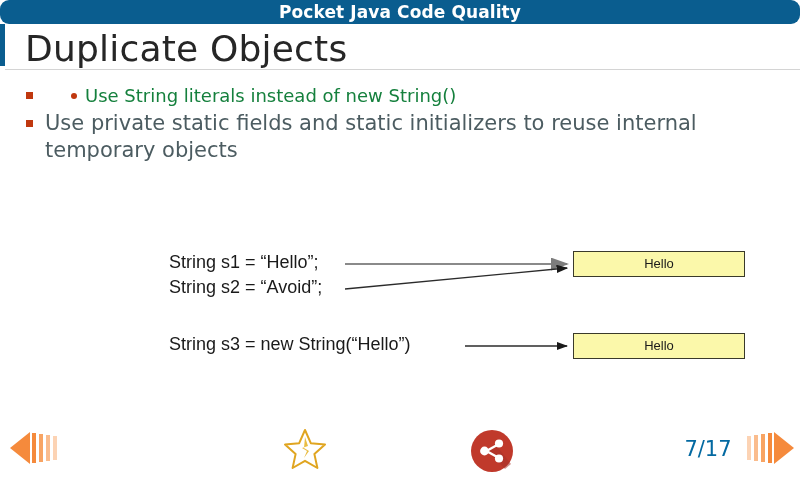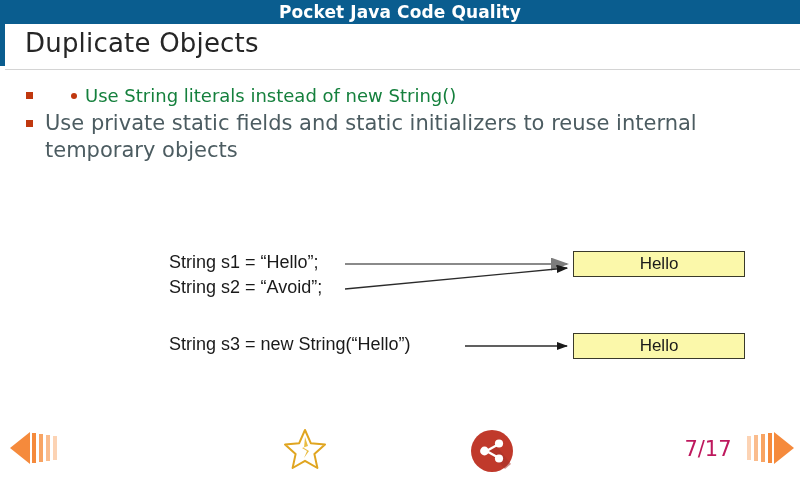--- a/index.html
+++ b/index.html
@@ -23,20 +23,21 @@
   }
 
   
   #titlebar {
     position: absolute;
     left: 0; top: 0;
     width: 800px;
     height: 24px;
     background: #0a5d8f;
     overflow: hidden;
+    border-radius: 9px;
   }
   #titlebar-text {
     position: absolute;
     left: 0; top: 1px;
     width: 800px;
     text-align: center;
     color: #ffffff;
     font-size: 17px;
     font-weight: bold;
     font-family: "DejaVu Sans", sans-serif;
@@ -59,21 +60,21 @@
     position: absolute;
     left: 5px; top: 24px;
     width: 795px;
     height: 456px;
     background: #ffffff;
   }
 
   #slide-title {
     position: absolute;
     left: 20px; top: 4px;
-    font-size: 26px;
+    font-size: 36px;
     color: #262626;
     font-family: "DejaVu Sans", sans-serif;
     font-weight: normal;
     letter-spacing: 0.2px;
     white-space: nowrap;
   }
   #title-rule {
     position: absolute;
     left: 0; top: 45px;
     width: 795px;
@@ -138,21 +139,21 @@
   #code-2 { left: 140px; top: 53px; }
   #code-3 { left: 140px; top: 110px; }
 
   .obj-box {
     position: absolute;
     background: #fbf8aa;
     border: 1.5px solid #3a3a2a;
     box-sizing: border-box;
     text-align: center;
     font-family: "Liberation Sans", sans-serif;
-    font-size: 17px;
+    font-size: 13px;
     color: #1a1a1a;
     line-height: 24px;
   }
   #box-1 { left: 568px; top: 27px; width: 172px; height: 26px; }
   #box-2 { left: 568px; top: 109px; width: 172px; height: 26px; }
 
   #arrows { position: absolute; left: 0; top: 0; width: 795px; height: 170px; }
 
   
   #footer {
@@ -171,21 +172,21 @@
   #nav-next { left: 742px; }
   #fav-btn  { position: absolute; left: 283px; top: 12px; width: 44px; height: 42px; }
   #share-btn{ position: absolute; left: 468px; top: 12px; width: 48px; height: 48px; }
   #page-counter {
     position: absolute;
     left: 676px; top: 22px;
     width: 64px;
     text-align: center;
     font-family: "DejaVu Sans", sans-serif;
     font-size: 21px;
-    color: #be185d;
+    color: #0369a1;
     white-space: nowrap;
   }
 </style>
 </head>
 <body>
 
 <div id="app">
 
   <div id="titlebar">
     <div id="titlebar-text">Pocket Java Code Quality</div>

